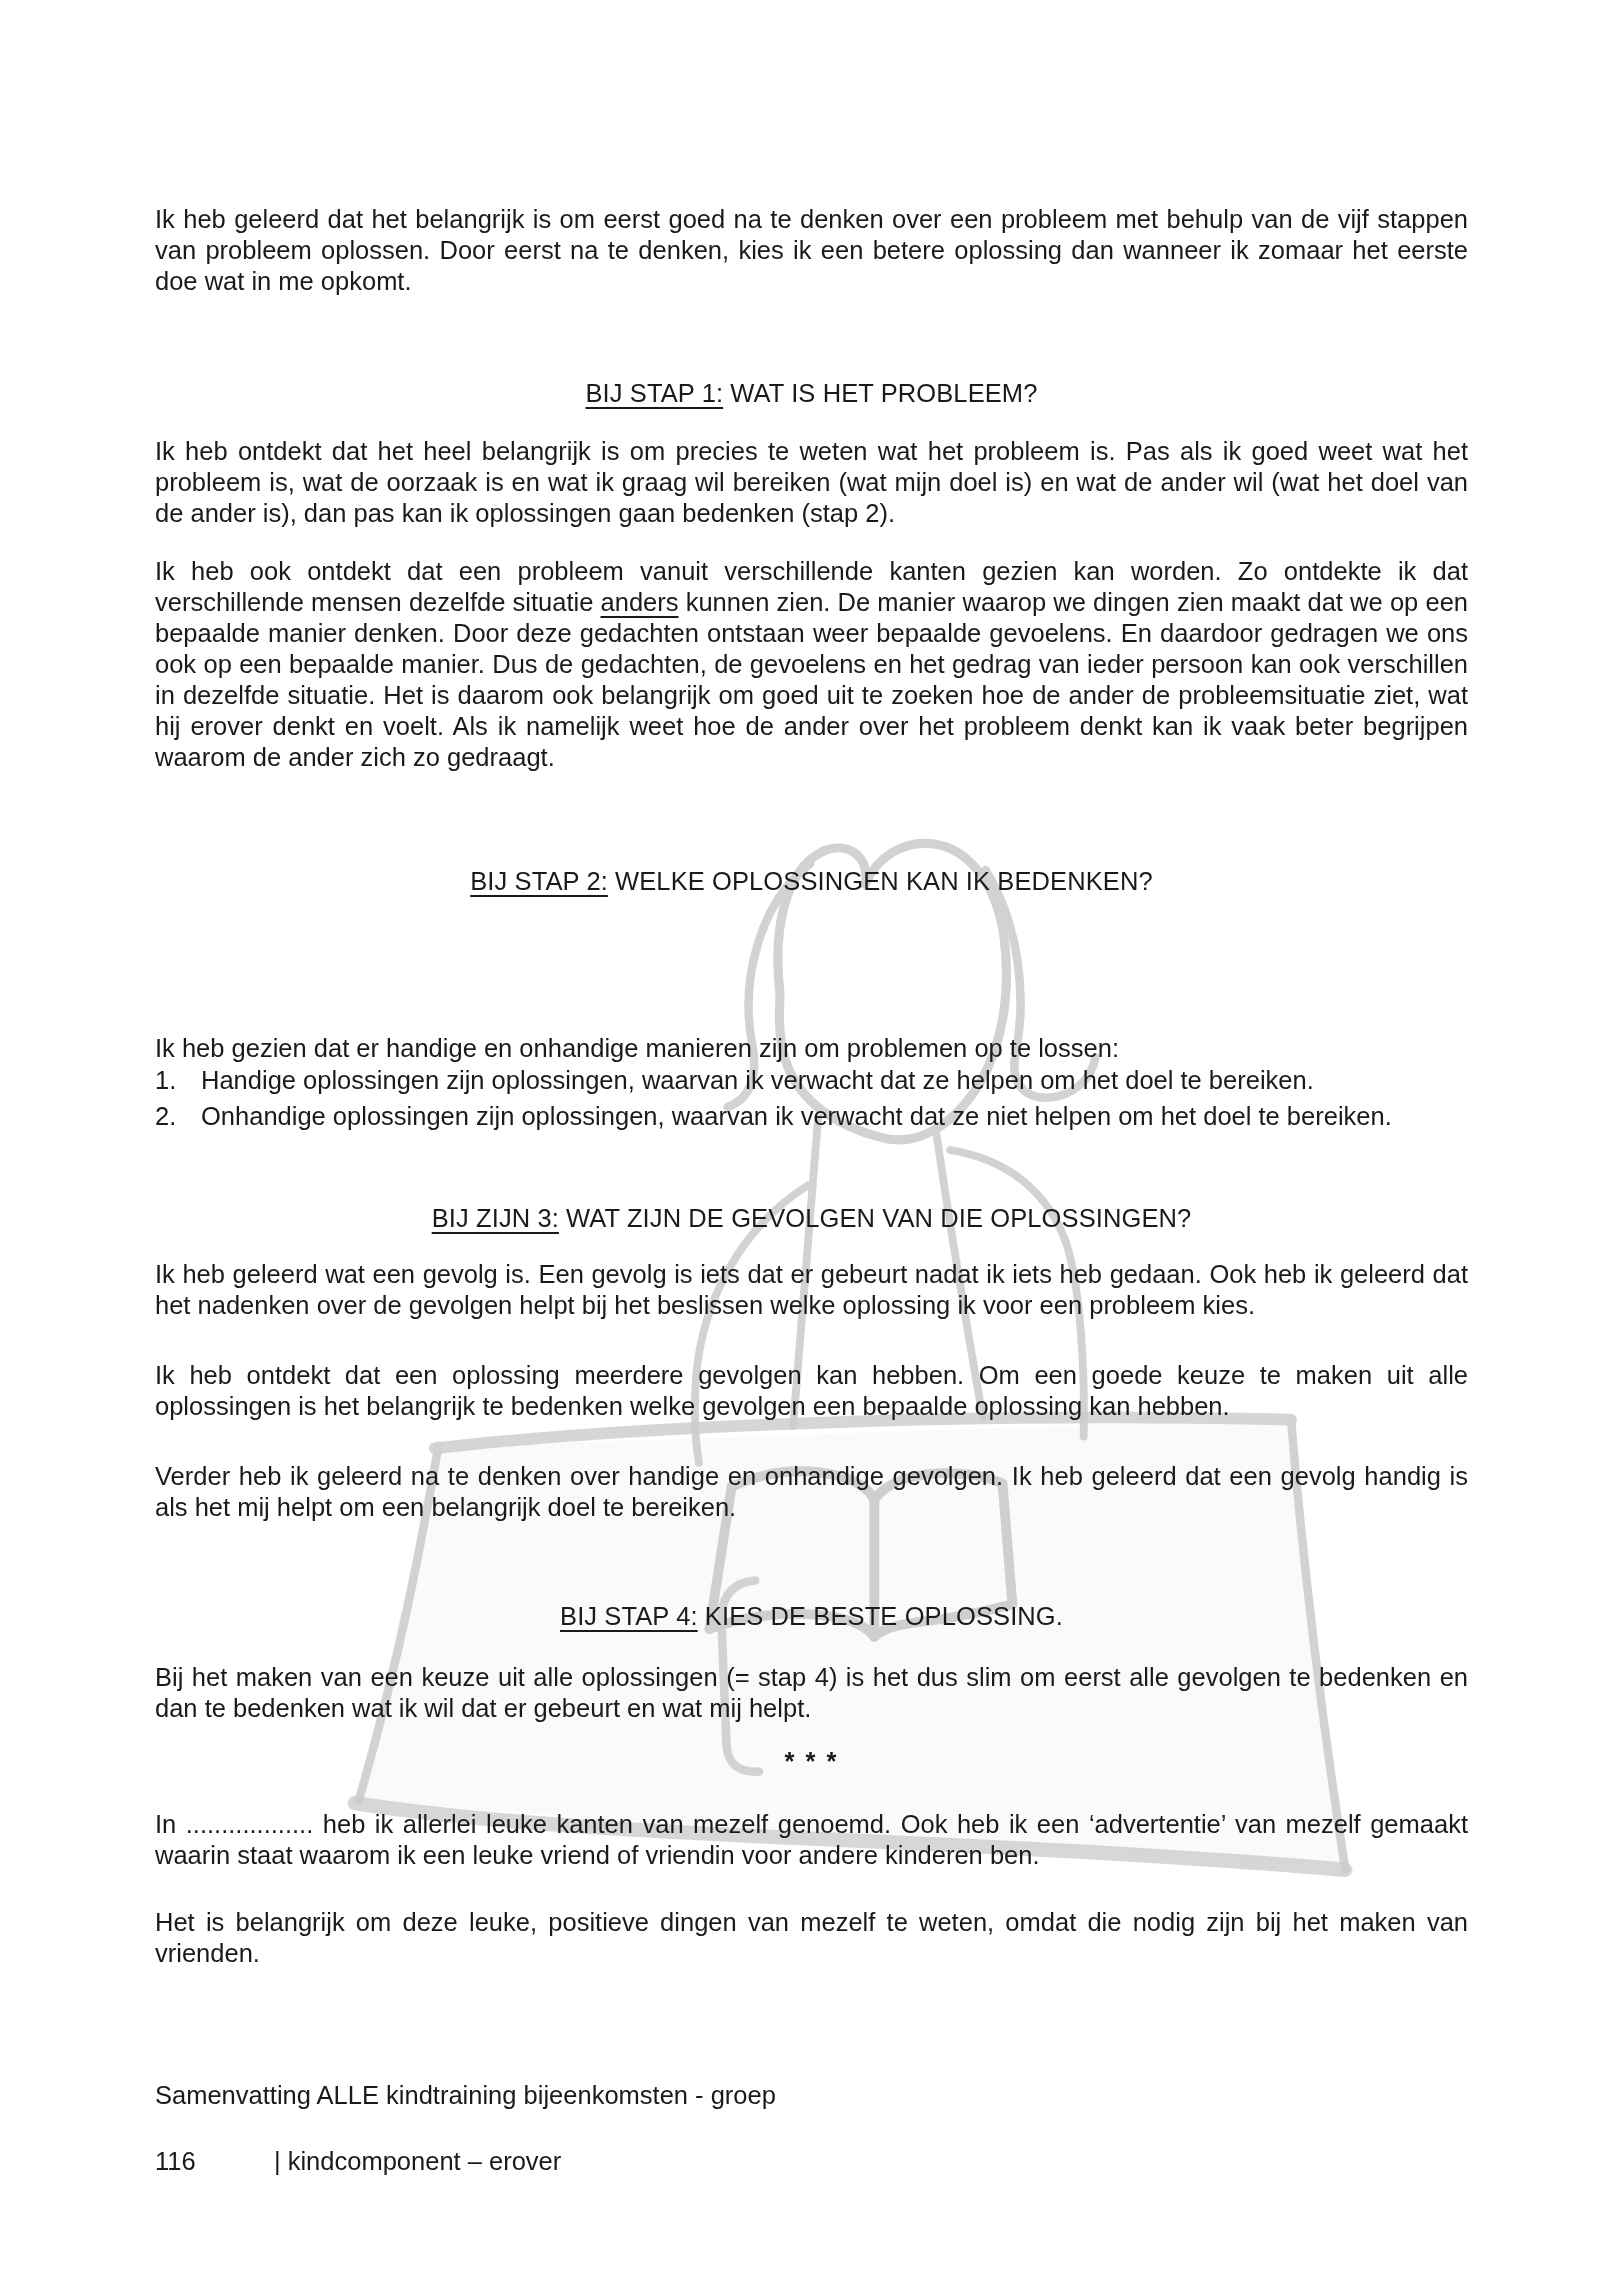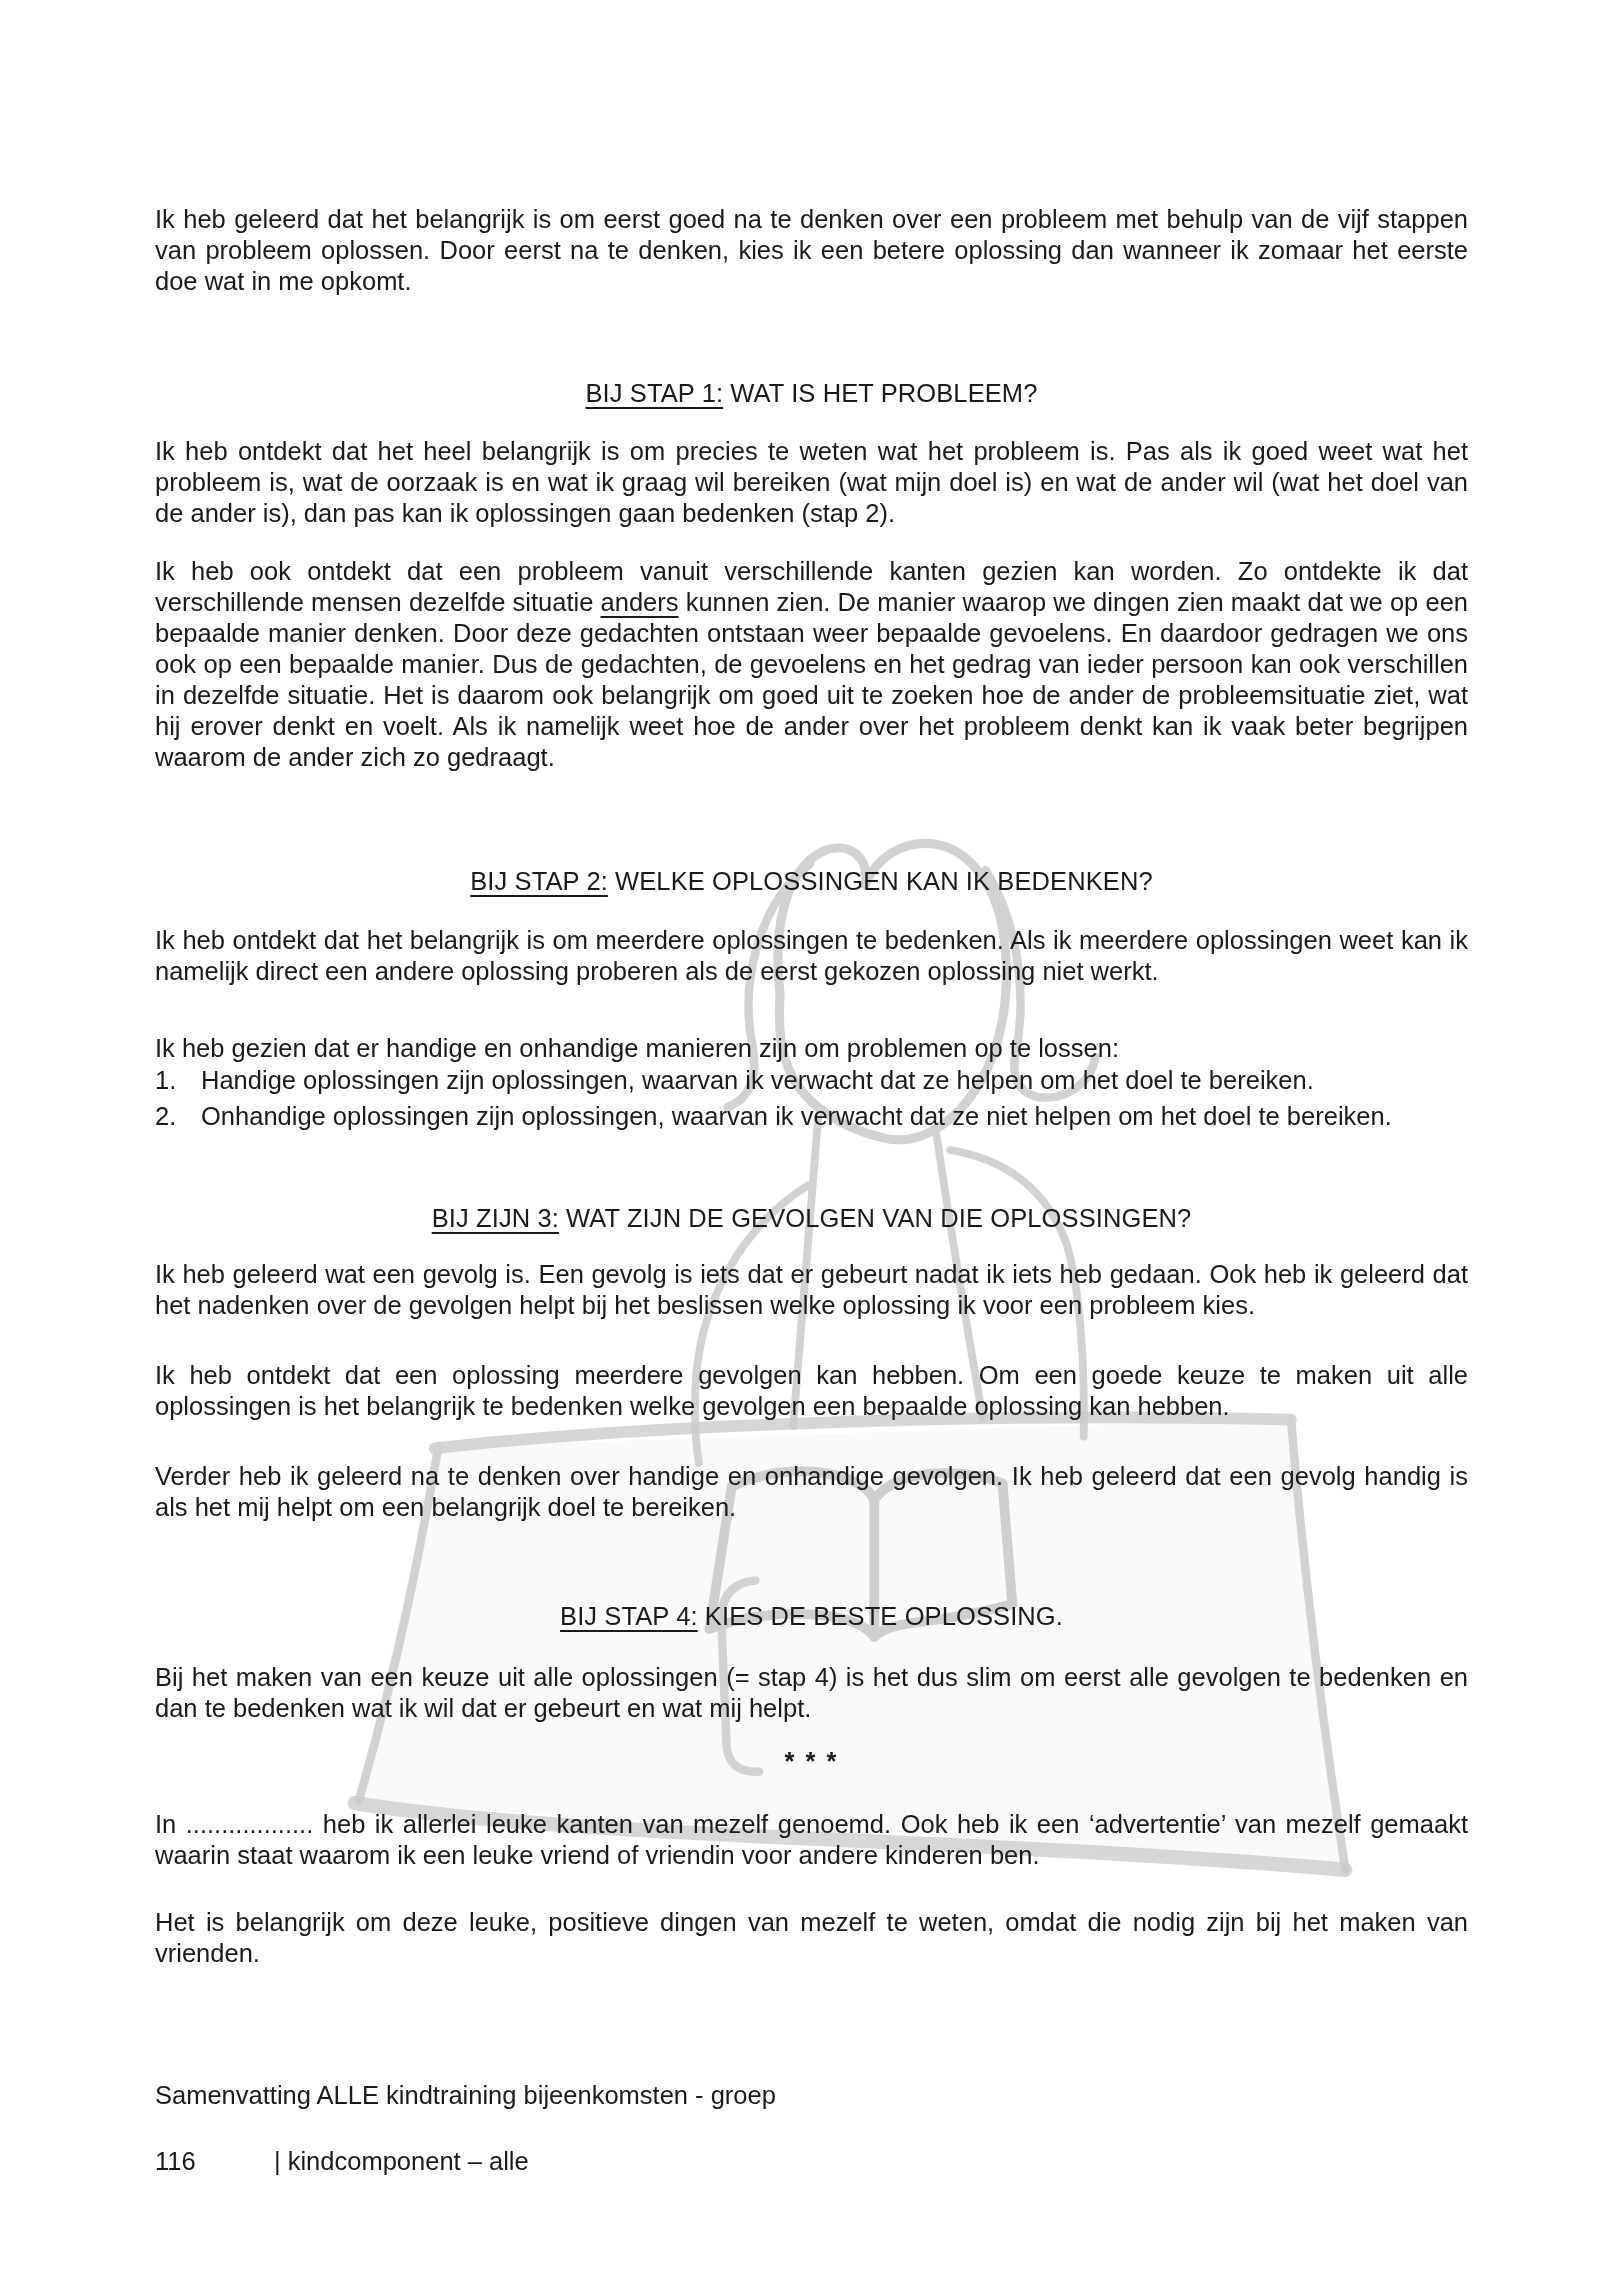--- a/index.html
+++ b/index.html
@@ -56,21 +56,20 @@
     <path stroke="#c9c9c9" stroke-width="22" stroke-opacity="0.75" d="M 542 2756 C 780 2794 1150 2806 1450 2820 C 1700 2832 1920 2846 2056 2858"></path>
   </svg>
 
   <p class="blk jz" style="top:204px">Ik heb geleerd dat het belangrijk is om eerst goed na te denken over een probleem met behulp van de vijf stappen van probleem oplossen. Door eerst na te denken, kies ik een betere oplossing dan wanneer ik zomaar het eerste doe wat in me opkomt.</p>
 
   <h2 class="blk hd" style="top:378px"><span class="lbl">BIJ STAP 1:</span> <span>WAT IS HET PROBLEEM?</span></h2>
   <p class="blk jz" style="top:436px">Ik heb ontdekt dat het heel belangrijk is om precies te weten wat het probleem is. Pas als ik goed weet wat het probleem is, wat de oorzaak is en wat ik graag wil bereiken (wat mijn doel is) en wat de ander wil (wat het doel van de ander is), dan pas kan ik oplossingen gaan bedenken (stap 2).</p>
   <p class="blk jz" style="top:556px"><span>Ik heb ook ontdekt dat een probleem vanuit verschillende kanten gezien kan worden. Zo ontdekte ik dat verschillende mensen dezelfde situatie </span><span class="uword">anders</span><span> kunnen zien. De manier waarop we dingen zien maakt dat we op een bepaalde manier denken. Door deze gedachten ontstaan weer bepaalde gevoelens. En daardoor gedragen we ons ook op een bepaalde manier. Dus de gedachten, de gevoelens en het gedrag van ieder persoon kan ook verschillen in dezelfde situatie. Het is daarom ook belangrijk om goed uit te zoeken hoe de ander de probleemsituatie ziet, wat hij erover denkt en voelt. Als ik namelijk weet hoe de ander over het probleem denkt kan ik vaak beter begrijpen waarom de ander zich zo gedraagt.</span></p>
 
   <h2 class="blk hd" style="top:866px"><span class="lbl">BIJ STAP 2:</span> <span>WELKE OPLOSSINGEN KAN IK BEDENKEN?</span></h2>
-  <p class="blk jz" style="top:925px">Ik heb ontdekt dat het belangrijk is om meerdere oplossingen te bedenken. Als ik meerdere oplossingen weet kan ik namelijk direct een andere oplossing proberen als de eerst gekozen oplossing niet werkt.</p>
   <p class="blk" style="top:1033px">Ik heb gezien dat er handige en onhandige manieren zijn om problemen op te lossen:</p>
   <div class="blk" style="top:1065px">
     <div class="list-row">
       <span class="num">1.</span>
       <span class="txt">Handige oplossingen zijn oplossingen, waarvan ik verwacht dat ze helpen om het doel te bereiken.</span>
     </div>
     <div class="list-row">
       <span class="num">2.</span>
       <span class="txt">Onhandige oplossingen zijn oplossingen, waarvan ik verwacht dat ze niet helpen om het doel te bereiken.</span>
     </div>
@@ -83,16 +82,16 @@
 
   <h2 class="blk hd" style="top:1601px"><span class="lbl">BIJ STAP 4:</span> <span>KIES DE BESTE OPLOSSING.</span></h2>
   <p class="blk jz" style="top:1662px">Bij het maken van een keuze uit alle oplossingen (= stap 4) is het dus slim om eerst alle gevolgen te bedenken en dan te bedenken wat ik wil dat er gebeurt en wat mij helpt.</p>
 
   <div class="blk sep" style="top:1746px">* * *</div>
 
   <p class="blk jz" style="top:1809px">In .................. heb ik allerlei leuke kanten van mezelf genoemd. Ook heb ik een ‘advertentie’ van mezelf gemaakt waarin staat waarom ik een leuke vriend of vriendin voor andere kinderen ben.</p>
   <p class="blk jz" style="top:1907px">Het is belangrijk om deze leuke, positieve dingen van mezelf te weten, omdat die nodig zijn bij het maken van vrienden.</p>
 
   <p class="blk footer-summary" style="top:2080px">Samenvatting ALLE kindtraining bijeenkomsten - groep</p>
-  <p class="blk" style="top:2138px"><span class="pgnum">116</span><span>| kindcomponent – alle</span></p>
+  <p class="blk" style="top:2138px"><span class="pgnum">116</span><span>| kindcomponent – erover</span></p>
 
 </div>
 
 
 </body></html>

